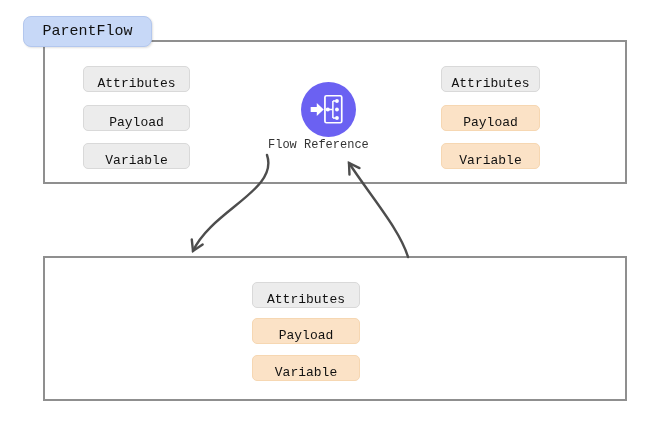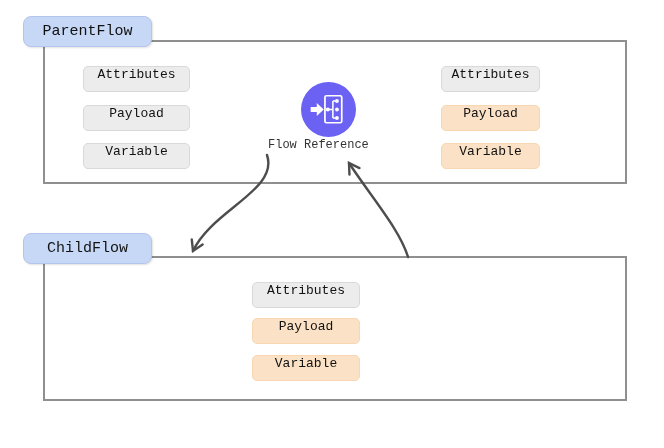--- a/index.html
+++ b/index.html
@@ -38,21 +38,21 @@
     z-index: 4;
   }
   .flow-label.parent { top: 16px; }
   .flow-label.child  { top: 233px; }
   .node {
     position: absolute;
     box-sizing: border-box;
     height: 26px;
     border-radius: 5px;
     display: flex;
-    align-items: flex-start;
+    align-items: flex-end;
     justify-content: center;
     font-size: 13px;
     color: #111111;
     z-index: 3;
   }
   .node.gray   { background: #ececec; border: 1px solid #d9d9d9; }
   .node.orange { background: #fbe2c6; border: 1px solid #f6d7b2; }
 
   .col-left  .node { left: 83px;  width: 107px; }
   .col-right .node { left: 441px; width: 99px; }
@@ -140,23 +140,20 @@
     </div>
     <div class="node orange">
       <span>Payload</span>
     </div>
     <div class="node orange">
       <span>Variable</span>
     </div>
   </div>
 
   <div class="flow-rect child"></div>
-  <div class="flow-label child">
-    <span>ChildFlow</span>
-  </div>
 
   <div class="col-child">
     <div class="node gray">
       <span>Attributes</span>
     </div>
     <div class="node orange">
       <span>Payload</span>
     </div>
     <div class="node orange">
       <span>Variable</span>

